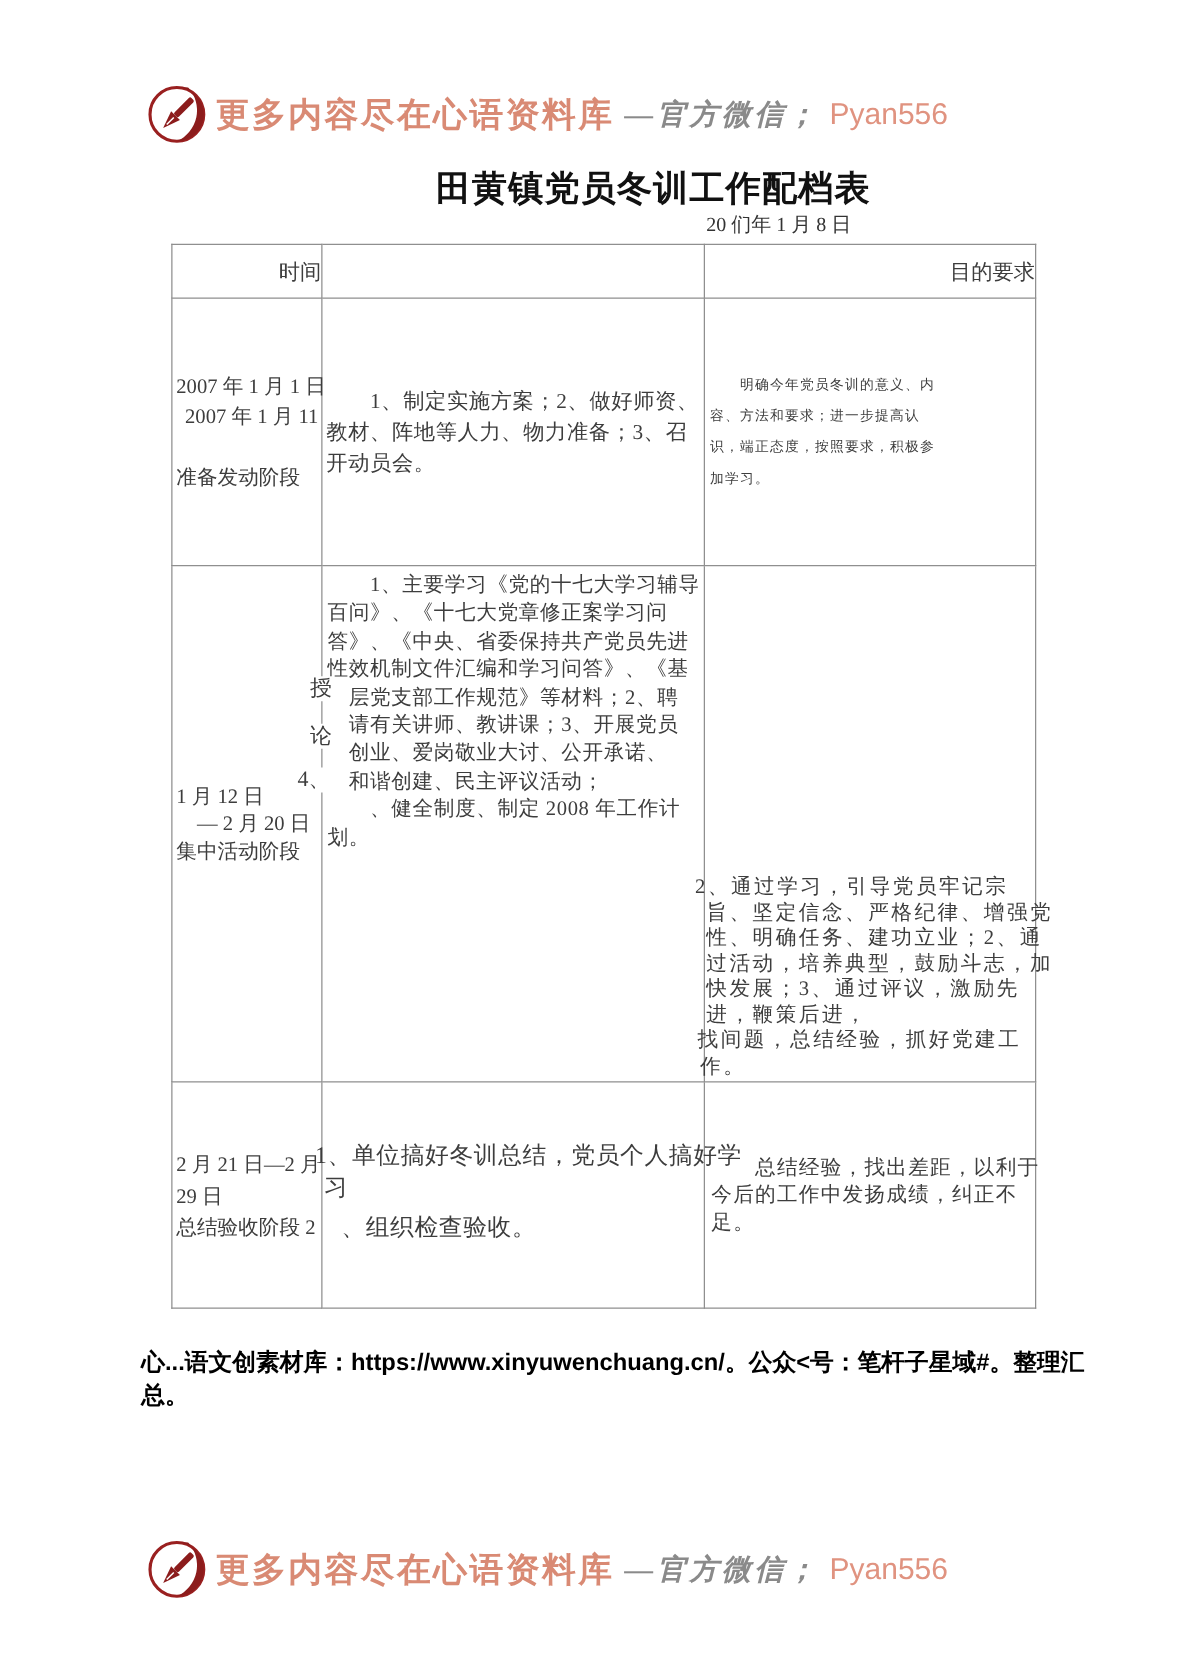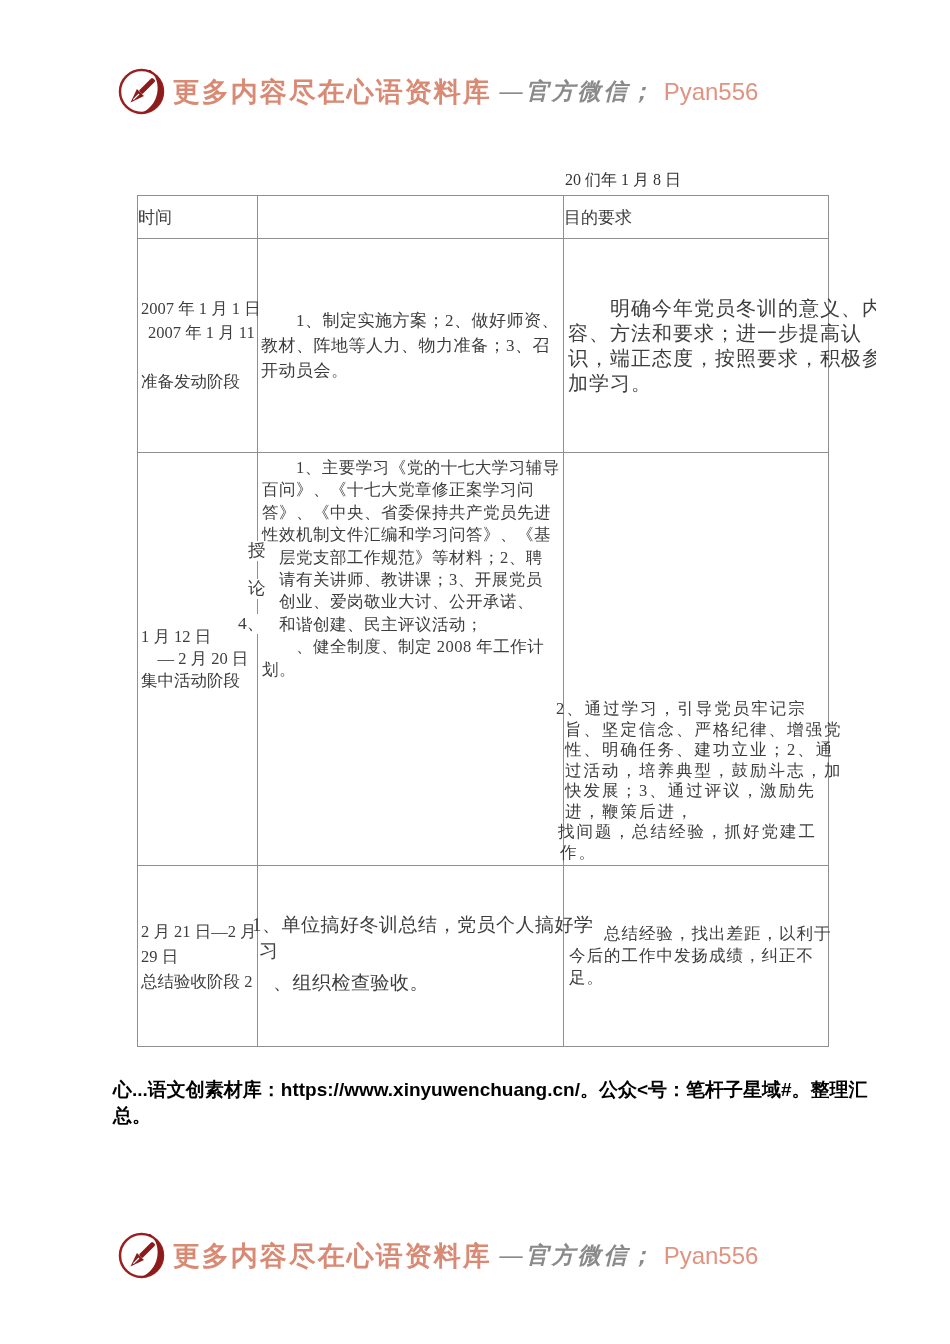--- a/index.html
+++ b/index.html
@@ -15,29 +15,29 @@
   .b-account{font-size:24px;color:#e09380;font-family:"Liberation Sans","DejaVu Sans",sans-serif;}
   
   .page-title{position:absolute;top:132px;left:137px;width:691px;text-align:center;padding-left:40px;
               font-size:28px;font-weight:bold;color:#111;letter-spacing:1px;}
   .date-line{position:absolute;top:170px;left:565px;font-size:16px;color:#333;}
   
   .tbl-wrap{position:absolute;top:195px;left:137px;}
   table{border-collapse:collapse;table-layout:fixed;width:691px;}
   td{border:1px solid #8f8f8f;vertical-align:middle;padding:0;overflow:visible;}
   .c1{width:120px;} .c2{width:306px;} .c3{width:265px;}
-  .hdr td{height:42px;text-align:left;font-size:17px;}
+  .hdr td{height:42px;text-align:right;font-size:17px;}
   .r1 td{height:213px;} .r2 td{height:412px;} .r3 td{height:180px;}
   .lines div{white-space:pre;min-height:1em;}
   
   .t-r1c1{font-size:16.5px;line-height:24px;padding-left:3px;}
   .t-r1c1 div:nth-child(2){padding-left:7px;}
   .t-r1c1 div:nth-child(3){margin-top:25px;}
   .t-r1c2{font-size:17px;line-height:25px;letter-spacing:0.5px;padding:0 4px 0 3px;}
-  .t-r1c3{font-size:20px;line-height:25px;letter-spacing:1px;padding:0 4px;}
+  .t-r1c3{font-size:11px;line-height:25px;letter-spacing:1px;padding:0 4px;}
   
   .t-r2c1{font-size:16.5px;line-height:22px;padding-left:3px;}
   .td-r2c2{vertical-align:top;position:relative;}
   .t-r2c2{font-size:16.5px;line-height:22.4px;letter-spacing:0.5px;padding:4px 4px 0 4px;}
   .ovl{position:absolute;font-size:17.5px;line-height:1;background:#ffffff;padding:1px 0;}
   .ovl-shou{left:-10px;top:88px;}
   .ovl-lun{left:-10px;top:126px;}
   .ovl-four{left:-20px;top:161px;}
   .td-r2c3{vertical-align:top;}
   .t-r2c3{font-size:16.5px;line-height:20.5px;letter-spacing:2px;margin-top:246px;margin-left:-8px;}
@@ -72,20 +72,21 @@
           <path d="M23.5 39 L18.5 25 L28.5 25 Z" fill="#8c1c1c"></path>
           <line x1="23.5" y1="27" x2="23.5" y2="35" stroke="#ffffff" stroke-width="1.2"></line>
         </g>
       </svg>
     </span>
     <span class="b-main">更多内容尽在心语资料库</span>
     <span class="b-wechat">—官方微信；</span>
     <span class="b-account">Pyan556</span>
   </div>
 
+  <div class="page-title">田黄镇党员冬训工作配档表</div>
   <div class="date-line">20 们年 1 月 8 日</div>
 
   <div class="tbl-wrap">
     <table>
       <colgroup>
           <col class="c1">
           <col class="c2">
           <col class="c3">
         </colgroup>
       <tbody>

